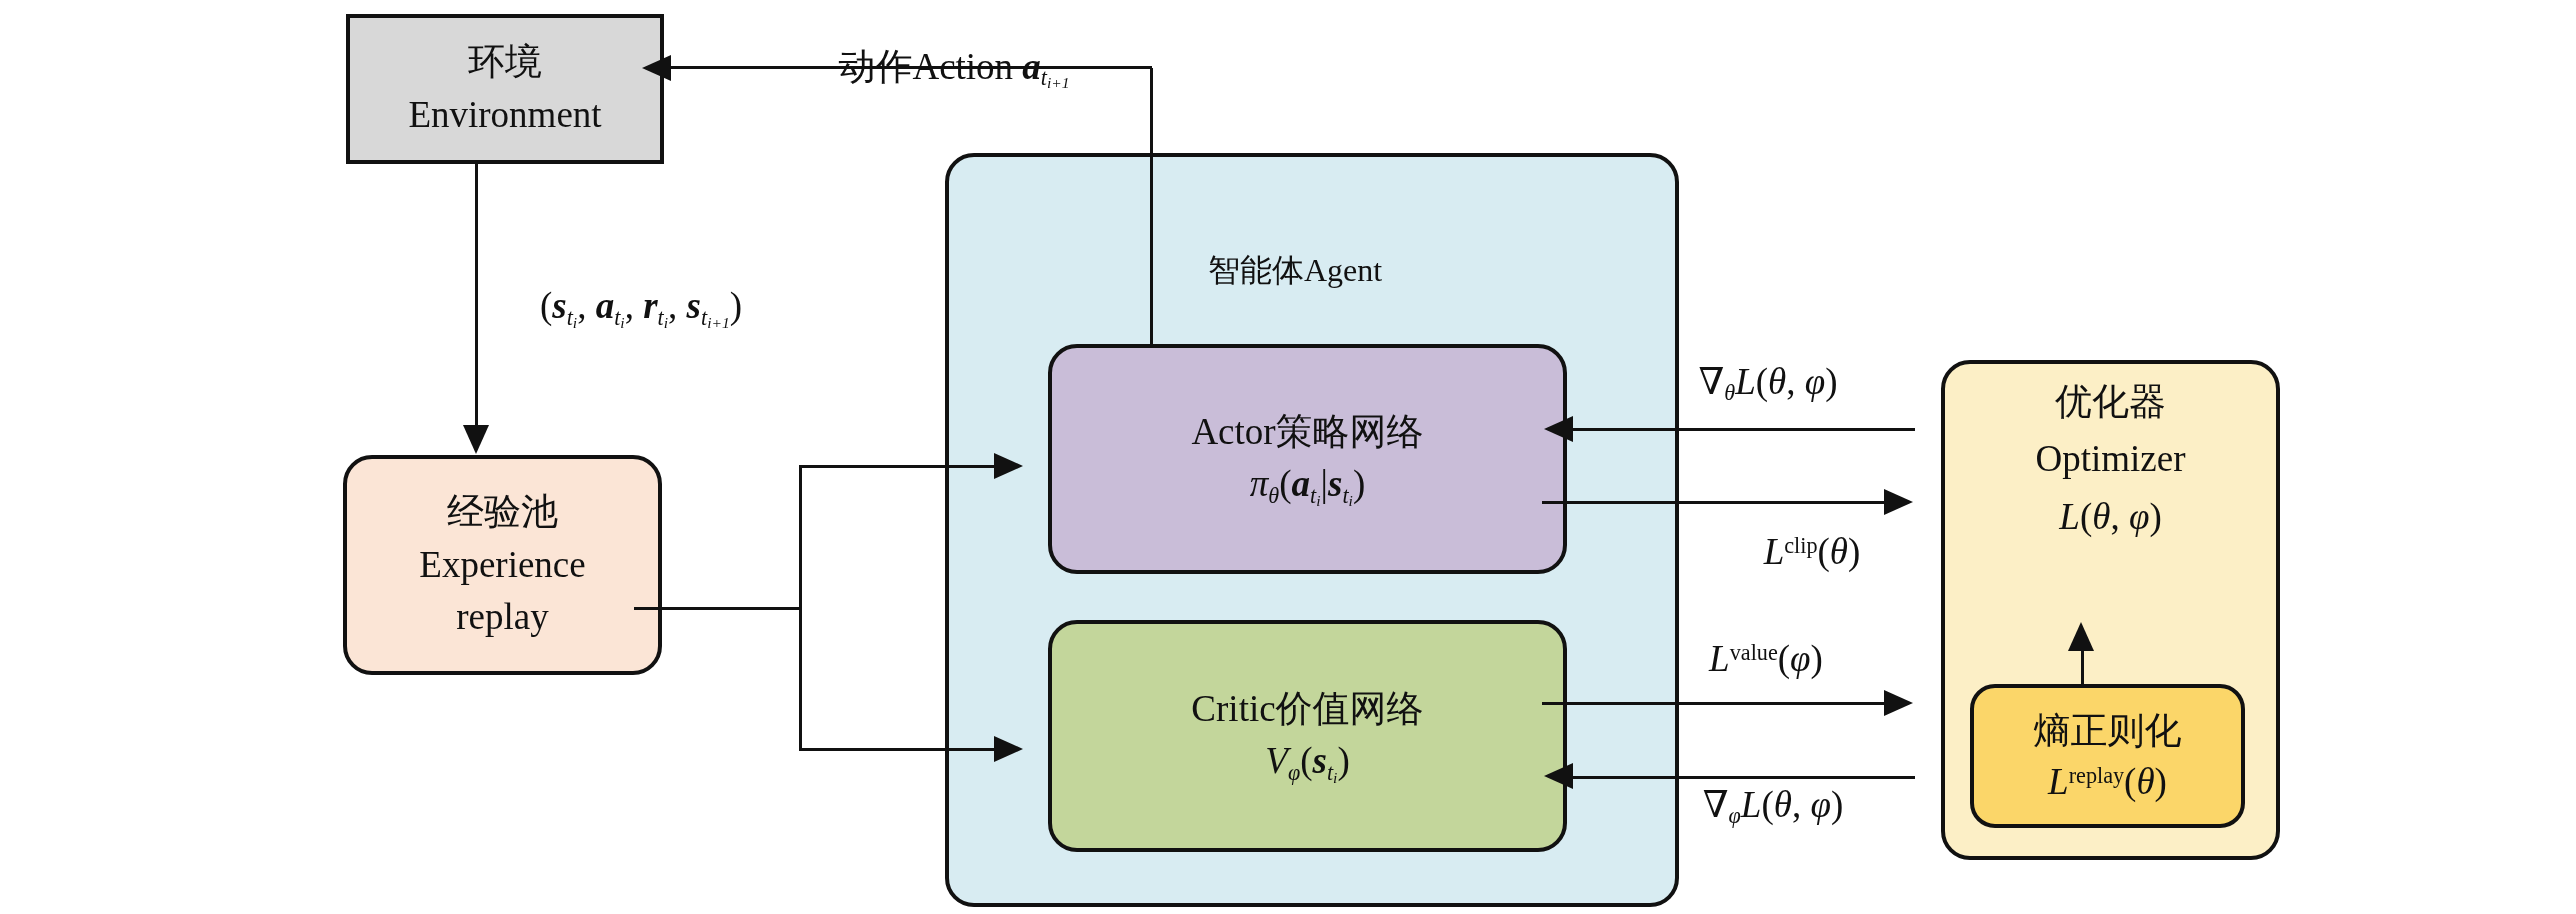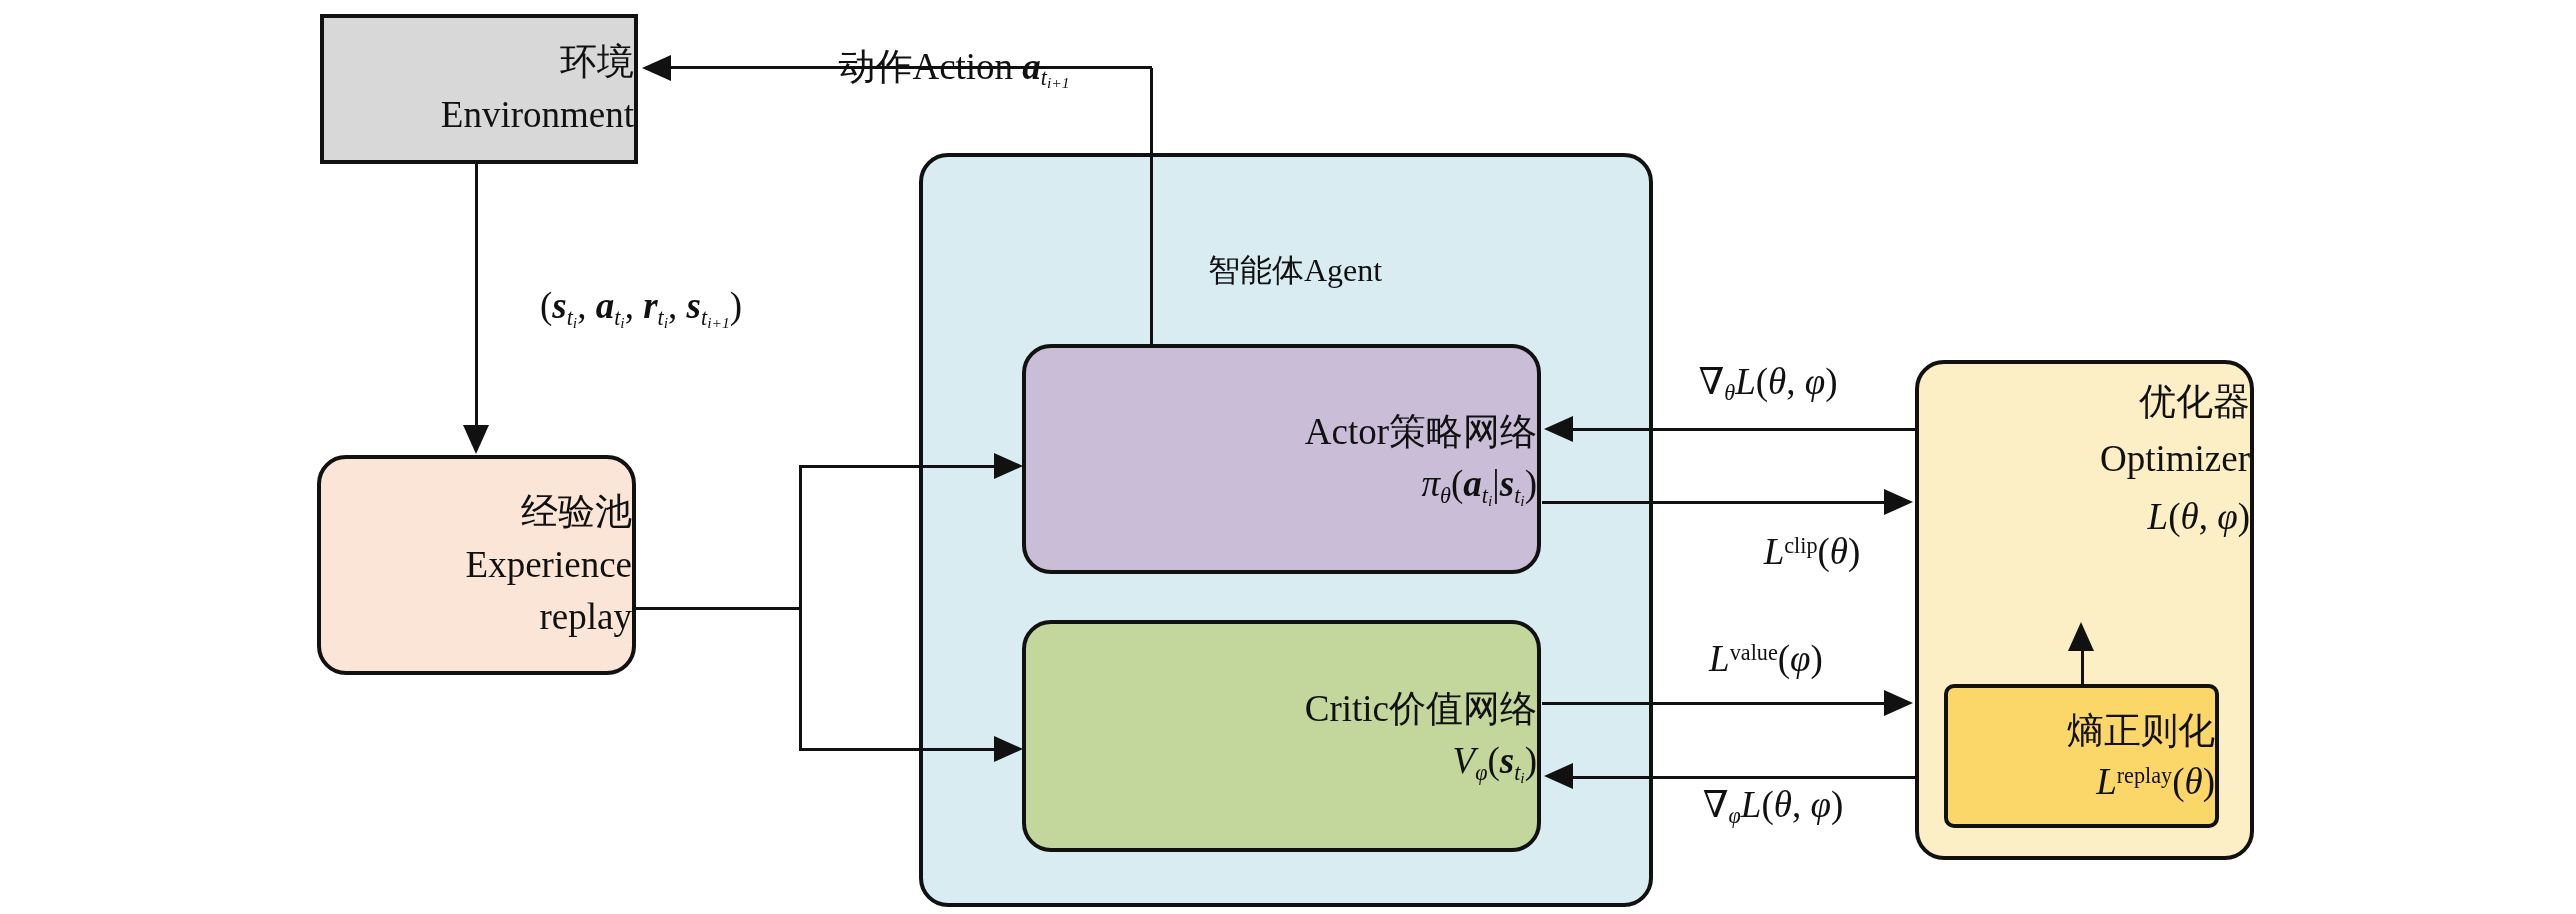--- a/index.html
+++ b/index.html
@@ -1,22 +1,22 @@
 <!DOCTYPE html>
 <html style="--env-fill: #d8d8d8; --exp-fill: #fbe5d6; --agent-fill: #d8ecf2; --actor-fill: #c9bdd8; --critic-fill: #c3d69b; --optimizer-fill: #fcefc6; --entropy-fill: #fbd669; --line-color: #111111; --text-color: #111111;font-size:11px"><head>
 <meta charset="utf-8">
 <style>
   html,body{margin:0;padding:0;background:#ffffff;}
   #canvas{
     position:relative;width:2576px;height:915px;background:#ffffff;overflow:hidden;
     font-family:"Liberation Serif","DejaVu Serif",serif;color:var(--text-color,#111);
   }
   .box{position:absolute;box-sizing:border-box;border:4.1px solid var(--line-color,#111);
-       display:flex;flex-direction:column;align-items:flex-end;justify-content:center;
-       text-align:center;line-height:1.42;font-size:37px;}
+       display:flex;flex-direction:column;align-items:center;justify-content:center;
+       text-align:center;line-height:1.42;font-size:37px;margin-left:26px;}
   .rounded{border-radius:29px;}
   .hline,.vline{position:absolute;background:var(--line-color,#111);}
   .hline{height:3.4px;}
   .vline{width:3.4px;}
   .arr{position:absolute;width:0;height:0;border-style:solid;}
   .arr-left {border-width:13.6px 29px 13.6px 0;border-color:transparent var(--line-color,#111) transparent transparent;}
   .arr-right{border-width:13.6px 0 13.6px 29px;border-color:transparent transparent transparent var(--line-color,#111);}
   .arr-down {border-width:29px 13.6px 0 13.6px;border-color:var(--line-color,#111) transparent transparent transparent;}
   .arr-up   {border-width:0 13.6px 29px 13.6px;border-color:transparent transparent var(--line-color,#111) transparent;}
   .lbl{position:absolute;transform:translate(-50%,-50%);white-space:nowrap;font-size:37px;}
@@ -25,21 +25,21 @@
   .bf{font-weight:bold;}
   .d1{font-size:0.60em;vertical-align:-0.30em;}
   .d2{font-size:0.42em;vertical-align:-0.62em;}
   .dm1{font-size:0.60em;vertical-align:0.48em;}
   #env-box{left:320px;top:13.6px;width:318px;height:150px;background:var(--env-fill,#d8d8d8);}
   #exp-box{left:317px;top:455px;width:319px;height:220px;background:var(--exp-fill,#fbe5d6);}
   #agent-box{left:919px;top:153px;width:734px;height:754px;background:var(--agent-fill,#d8ecf2);justify-content:flex-start;}
   #actor-box{left:1022px;top:344px;width:519px;height:230px;background:var(--actor-fill,#c9bdd8);}
   #critic-box{left:1022px;top:620px;width:519px;height:232px;background:var(--critic-fill,#c3d69b);}
   #opt-box{left:1915px;top:360px;width:339px;height:500px;background:var(--optimizer-fill,#fcefc6);justify-content:flex-start;padding-top:9px;line-height:1.55;}
-  #ent-box{left:1944px;top:684px;width:275px;height:144px;background:var(--entropy-fill,#fbd669);border-radius:10px;line-height:1.38;}
+  #ent-box{left:1944px;top:684px;width:275px;height:144px;background:var(--entropy-fill,#fbd669);border-radius:25px;line-height:1.38;}
   #agent-label{position:absolute;left:1295px;top:271px;transform:translate(-50%,-50%);font-size:32px;white-space:nowrap;}
 </style>
 </head>
 <body>
 
 <div id="canvas">
 
   <div class="box rounded" id="agent-box"></div>
   <div id="agent-label">智能体Agent</div>
 

